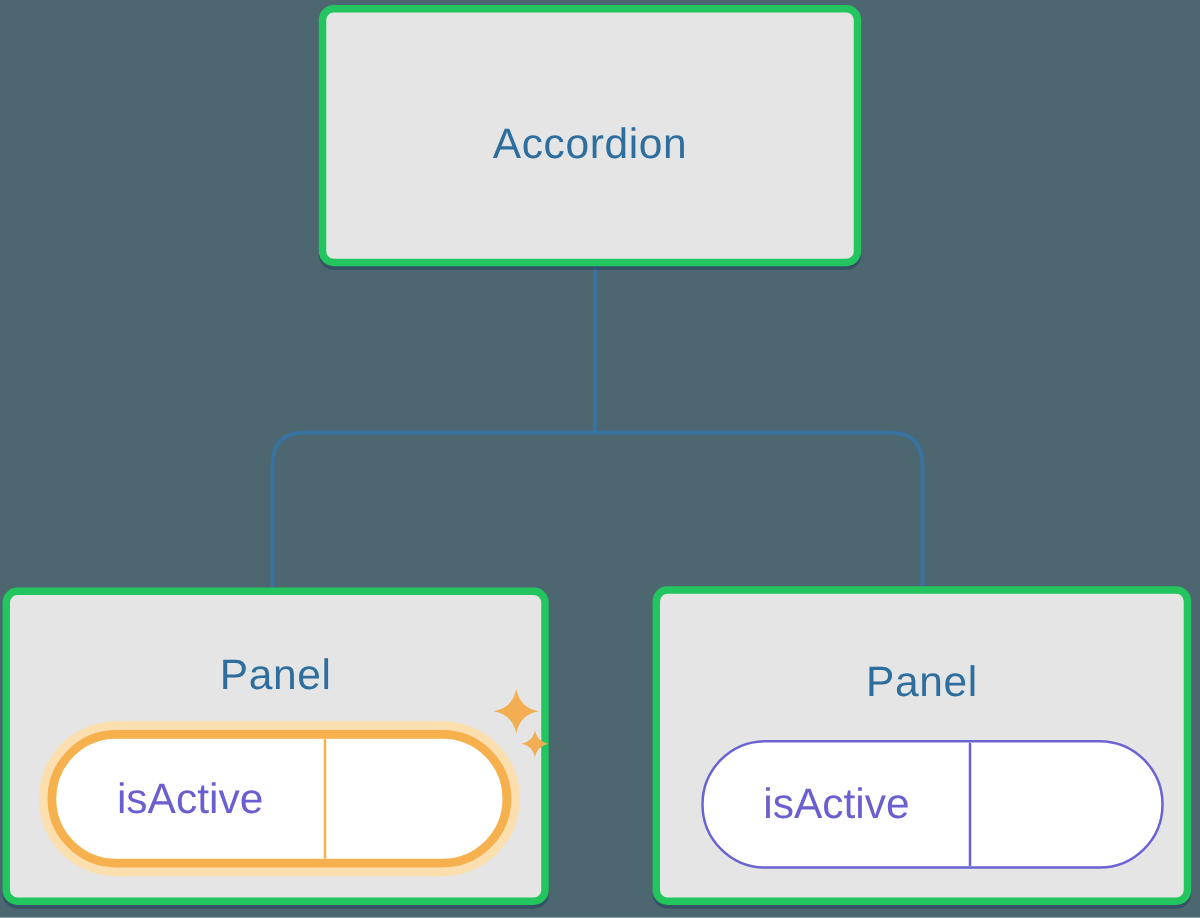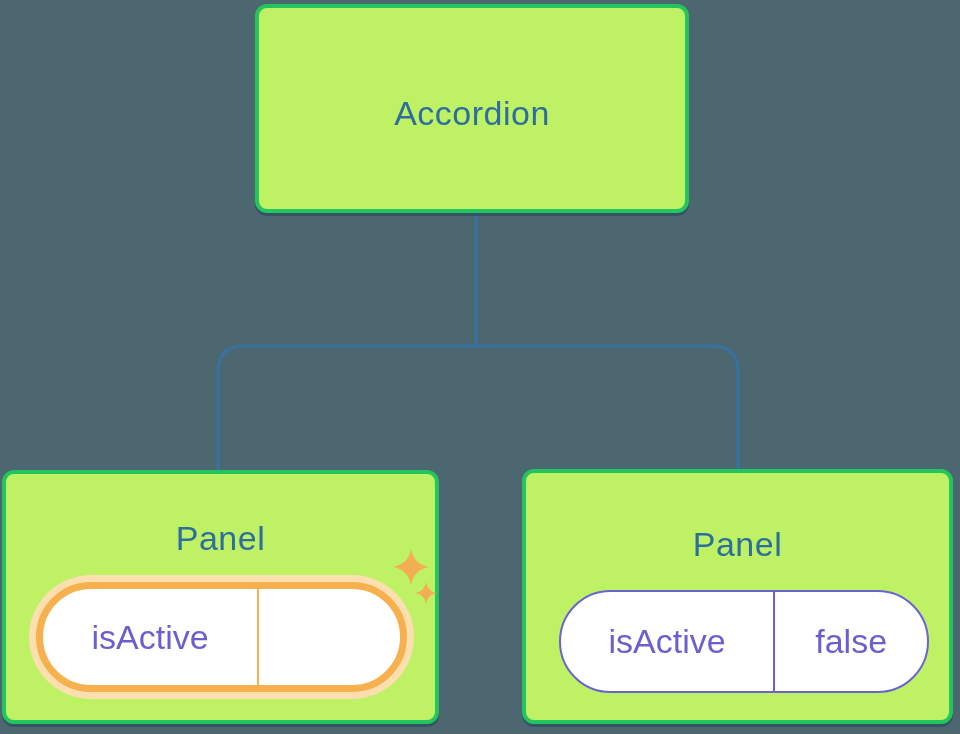--- a/index.html
+++ b/index.html
@@ -13,22 +13,22 @@
     background: #4d6771;
     overflow: hidden;
   }
   svg.connector {
     position: absolute;
     left: 0; top: 0;
     width: 960px; height: 734px;
   }
   .node {
     position: absolute;
-    background: #bef264;
-    border: 4px solid #22c55e;
+    background: #e5e5e5;
+    border: 6px solid #22c55e;
     border-radius: 12px;
     box-shadow: 0 3px 0 rgba(27, 58, 86, 0.45);
     box-sizing: border-box;
   }
   .node-title {
     position: absolute;
     width: 100%;
     text-align: center;
     font-size: 34px;
     font-weight: 500;
@@ -111,17 +111,16 @@
       <path d="M16 0 C17.6 9 23 14.4 32 16 C23 17.6 17.6 23 16 32 C14.4 23 9 17.6 0 16 C9 14.4 14.4 9 16 0 Z" fill="#f3ad52"></path>
     </svg>
   </div>
 
   <div class="node panel-node-right">
     <div class="node-title">Panel</div>
 
     <div class="state-pill pill-inactive">
       <div class="pill-cell cell-name">isActive</div>
       <div class="pill-divider"></div>
-      <div class="pill-cell cell-value">false</div>
     </div>
   </div>
 
 </div>
 
 </body></html>

